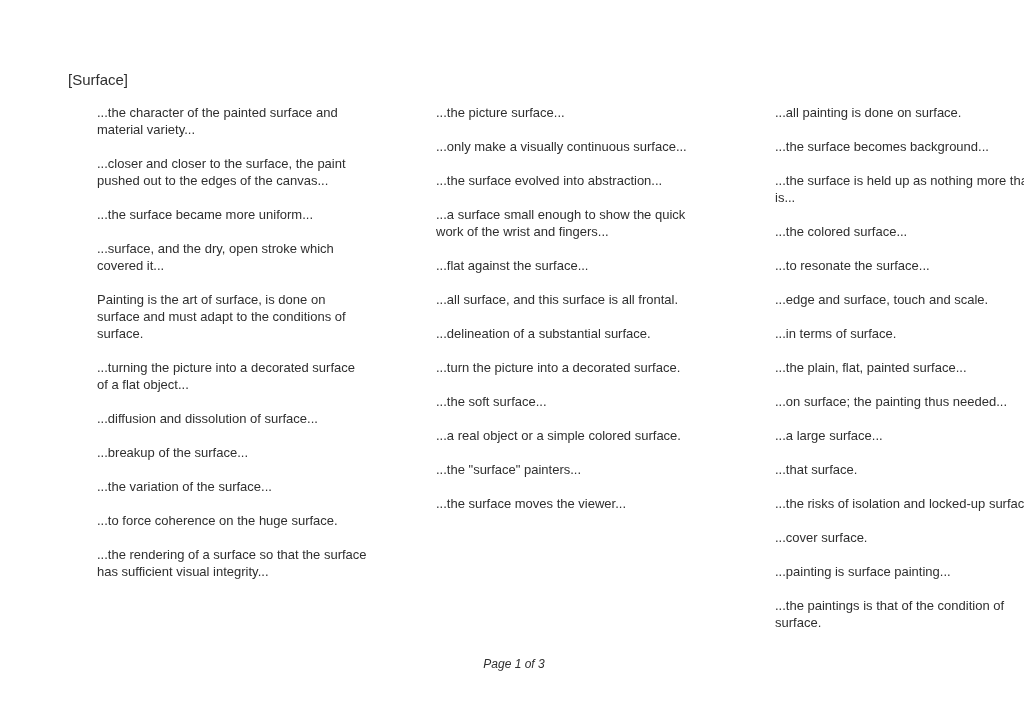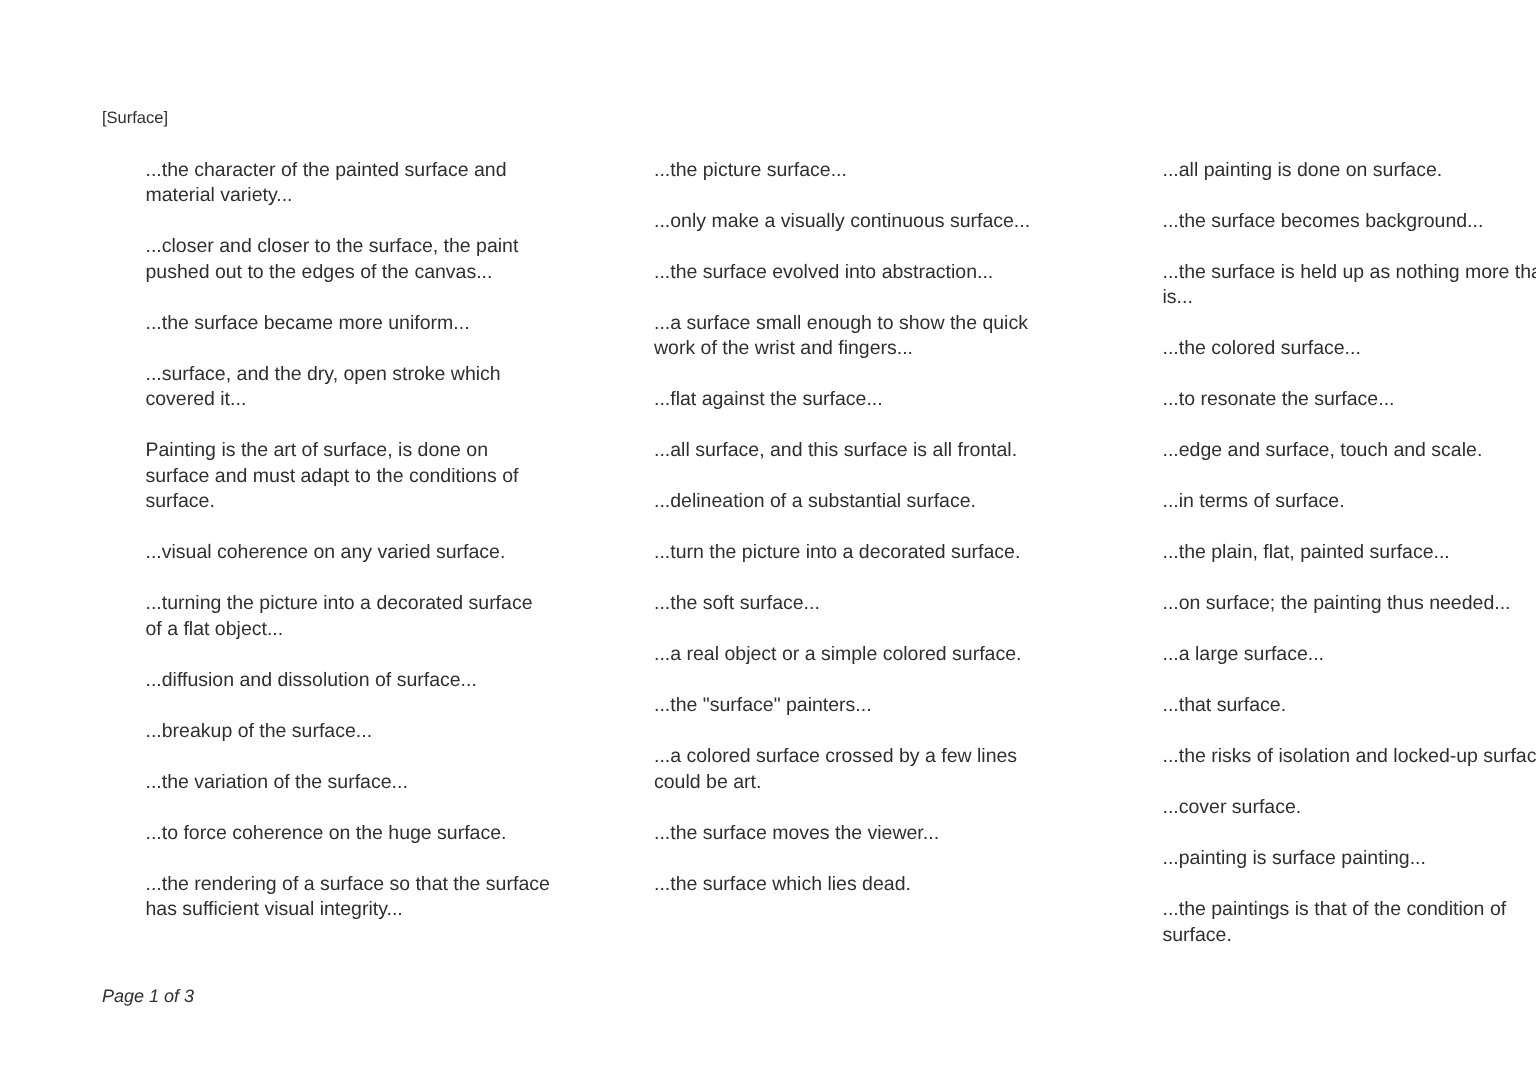--- a/index.html
+++ b/index.html
@@ -12,21 +12,21 @@
     position: relative;
     width: 1024px;
     height: 723px;
     background: #ffffff;
     overflow: hidden;
     padding: 71px 64px 0 68px;
     font-family: "Liberation Sans", sans-serif;
     color: #2f2f2f;
   }
   .title {
-    font-size: 11px;
+    font-size: 15px;
     font-weight: 400;
     line-height: 17px;
     margin: 0 0 16px 0;
   }
   .columns {
     display: flex;
     gap: 38px;
     width: 892px;
   }
   .col {
@@ -34,64 +34,61 @@
     flex: 0 0 272px;
     margin-left: 29px;
   }
   .col p {
     margin: 0 0 17px 0;
     font-size: 13px;
     line-height: 17px;
   }
   .footer {
     width: 892px;
-    text-align: left;
+    text-align: center;
     font-size: 12px;
     font-style: italic;
     line-height: 17px;
     margin-top: 8px;
     color: #2f2f2f;
   }
 </style>
 </head>
 <body>
 
 <main class="page">
   <h1 class="title">[Surface]</h1>
 
   <div class="columns">
     <section class="col">
         <p>...the character of the painted surface and material variety...</p>
         <p>...closer and closer to the surface, the paint pushed out to the edges of the canvas...</p>
         <p>...the surface became more uniform...</p>
         <p>...surface, and the dry, open stroke which covered it...</p>
         <p>Painting is the art of surface, is done on surface and must adapt to the conditions of surface.</p>
-        <p>...visual coherence on any varied surface.</p>
         <p>...turning the picture into a decorated surface of a flat object...</p>
         <p>...diffusion and dissolution of surface...</p>
         <p>...breakup of the surface...</p>
         <p>...the variation of the surface...</p>
         <p>...to force coherence on the huge surface.</p>
         <p>...the rendering of a surface so that the surface has sufficient visual integrity...</p>
       </section>
     <section class="col">
         <p>...the picture surface...</p>
         <p>...only make a visually continuous surface...</p>
         <p>...the surface evolved into abstraction...</p>
         <p>...a surface small enough to show the quick work of the wrist and fingers...</p>
         <p>...flat against the surface...</p>
         <p>...all surface, and this surface is all frontal.</p>
         <p>...delineation of a substantial surface.</p>
         <p>...turn the picture into a decorated surface.</p>
         <p>...the soft surface...</p>
         <p>...a real object or a simple colored surface.</p>
         <p>...the "surface" painters...</p>
-        <p>...a colored surface crossed by a few lines could be art.</p>
         <p>...the surface moves the viewer...</p>
-        <p>...the surface which lies dead.</p>
       </section>
     <section class="col">
         <p>...all painting is done on surface.</p>
         <p>...the surface becomes background...</p>
         <p>...the surface is held up as nothing more than it is...</p>
         <p>...the colored surface...</p>
         <p>...to resonate the surface...</p>
         <p>...edge and surface, touch and scale.</p>
         <p>...in terms of surface.</p>
         <p>...the plain, flat, painted surface...</p>

